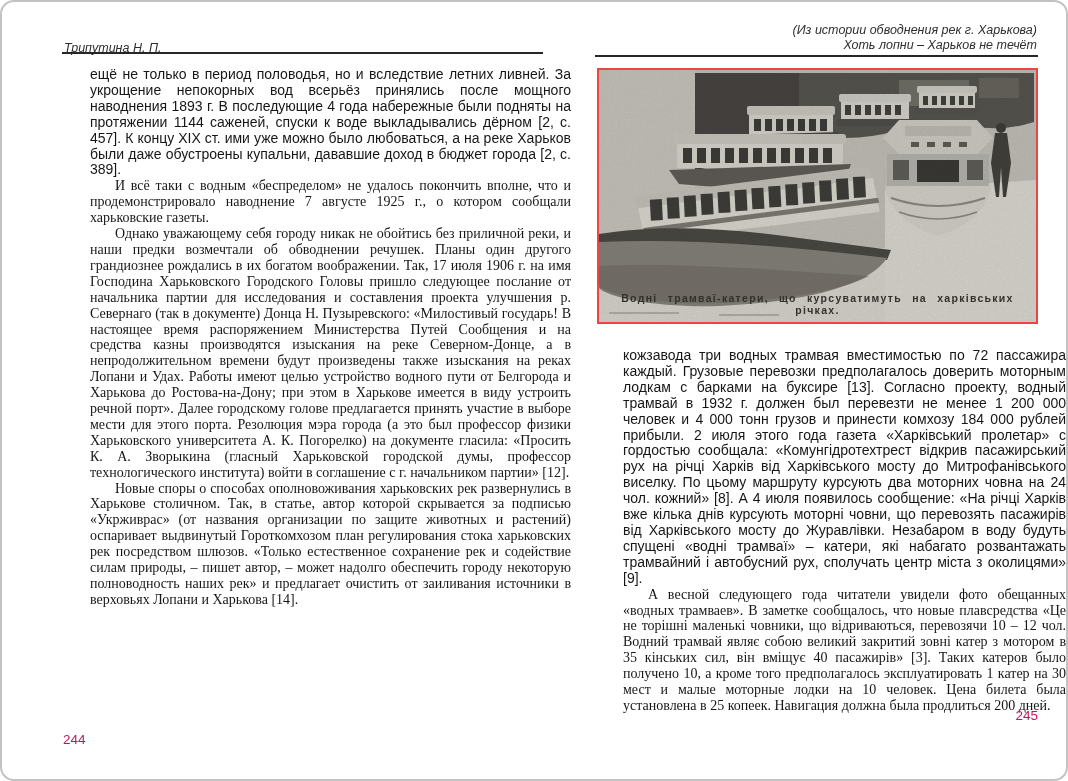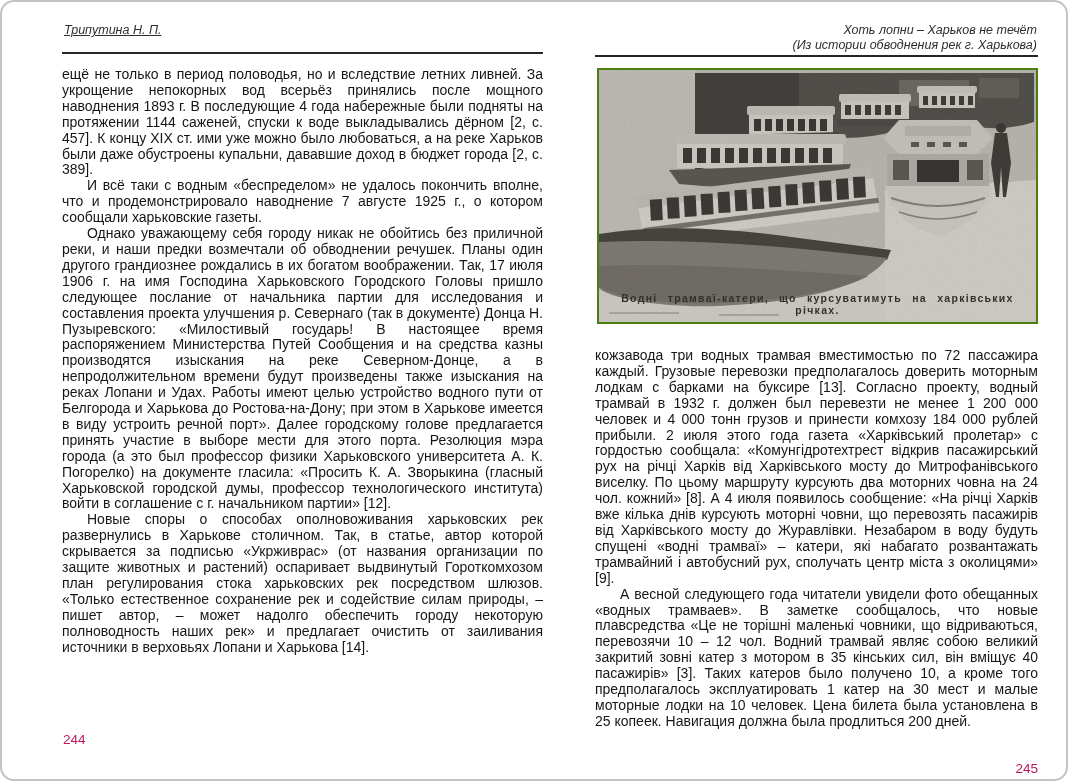--- a/index.html
+++ b/index.html
@@ -17,54 +17,55 @@
   }
 
   
   .runhead {
     position: absolute;
     font-style: italic;
     font-size: 12.5px;
     color: #2e2e2e;
     line-height: 15px;
   }
-  .rh-left  { left: 62px;  top: 21px; text-decoration: underline; }
+  .rh-left  { left: 62px;  top: 39px; text-decoration: underline; }
   .rh-right { left: 593px; top: 21px; width: 442px; text-align: right; }
 
   .rule { position: absolute; height: 2px; background: #262626; }
   .rule-left  { left: 60px;  top: 50px; width: 481px; }
   .rule-right { left: 593px; top: 53px; width: 443px; }
 
   
   .bodytext {
     position: absolute;
     font-size: 14px;
     line-height: 15.9px;
     text-align: justify;
     color: #161616;
+    margin-left: 28px;
   }
   .body-left  { left: 60px;  top: 65px;  width: 481px; }
   .body-right { left: 593px; top: 346px; width: 443px; }
   .bodytext p { margin: 0; }
-  .bodytext p.ind { text-indent: 25px; }
+  .bodytext p.ind { text-indent: 25px; font-family: Liberation Serif, serif; }
 
   .pagenum {
     position: absolute;
     font-size: 13.5px;
     color: #be185d;
   }
   .pn-left  { left: 61px;  top: 730px; }
-  .pn-right { left: 593px; top: 759px; width: 443px; text-align: right; }
+  .pn-right { left: 593px; top: 706px; width: 443px; text-align: right; }
 
   
   .photo {
     position: absolute;
     left: 595px; top: 66px;
     width: 441px; height: 256px;
-    border: 2px solid #4d7c0f;
+    border: 2px solid #ef4444;
     background: #f9a8d4;
     overflow: hidden;
   }
   .photo svg { display: block; }
   .photo-caption {
     position: absolute;
     left: 0; right: 0; bottom: 6px;
     text-align: center;
     font-size: 10.5px;
     font-weight: bold;
@@ -84,22 +85,22 @@
   <div class="bodytext body-left">
     <p>ещё не только в период половодья, но и вследствие летних ливней. За укрощение непокорных вод всерьёз принялись после мощного наводнения 1893 г. В последующие 4 года набережные были подняты на протяжении 1144 саженей, спуски к воде выкладывались дёрном [2, с. 457]. К концу XIX ст. ими уже можно было любоваться, а на реке Харьков были даже обустроены купальни, дававшие доход в бюджет города [2, с. 389].</p>
     <p class="ind">И всё таки с водным «беспределом» не удалось покончить вполне, что и продемонстрировало наводнение 7 августе 1925 г., о котором сообщали харьковские газеты.</p>
     <p class="ind">Однако уважающему себя городу никак не обойтись без приличной реки, и наши предки возмечтали об обводнении речушек. Планы один другого грандиознее рождались в их богатом воображении. Так, 17 июля 1906 г. на имя Господина Харьковского Городского Головы пришло следующее послание от начальника партии для исследования и составления проекта улучшения р. Севернаго (так в документе) Донца Н. Пузыревского: «Милостивый государь! В настоящее время распоряжением Министерства Путей Сообщения и на средства казны производятся изыскания на реке Северном-Донце, а в непродолжительном времени будут произведены также изыскания на реках Лопани и Удах. Работы имеют целью устройство водного пути от Белгорода и Харькова до Ростова-на-Дону; при этом в Харькове имеется в виду устроить речной порт». Далее городскому голове предлагается принять участие в выборе мести для этого порта. Резолюция мэра города (а это был профессор физики Харьковского университета А. К. Погорелко) на документе гласила: «Просить К. А. Зворыкина (гласный Харьковской городской думы, профессор технологического института) войти в соглашение с г. начальником партии» [12].</p>
     <p class="ind">Новые споры о способах ополновоживания харьковских рек развернулись в Харькове столичном. Так, в статье, автор которой скрывается за подписью «Укрживрас» (от названия организации по защите животных и растений) оспаривает выдвинутый Гороткомхозом план регулирования стока харьковских рек посредством шлюзов. «Только естественное сохранение рек и содействие силам природы, – пишет автор, – может надолго обеспечить городу некоторую полноводность наших рек» и предлагает очистить от заиливания источники в верховьях Лопани и Харькова [14].</p>
   </div>
 
   <div class="pagenum pn-left">244</div>
 
   <div class="runhead rh-right">
+    <div>(Из истории обводнения рек г. Харькова)</div>
     <div>Хоть лопни – Харьков не течёт</div>
-    <div>(Из истории обводнения рек г. Харькова)</div>
   </div>
   <div class="rule rule-right"></div>
 
   <div class="photo">
     <svg width="437" height="252" viewBox="0 0 437 252" aria-hidden="true">
       <defs>
         <filter id="grain" x="0" y="0" width="100%" height="100%">
           <feTurbulence type="fractalNoise" baseFrequency="0.85" numOctaves="2" stitchTiles="stitch"></feTurbulence>
           <feColorMatrix type="matrix" values="0 0 0 0 0.12  0 0 0 0 0.12  0 0 0 0 0.11  0.7 0.7 0.7 0 0"></feColorMatrix>
         </filter>

